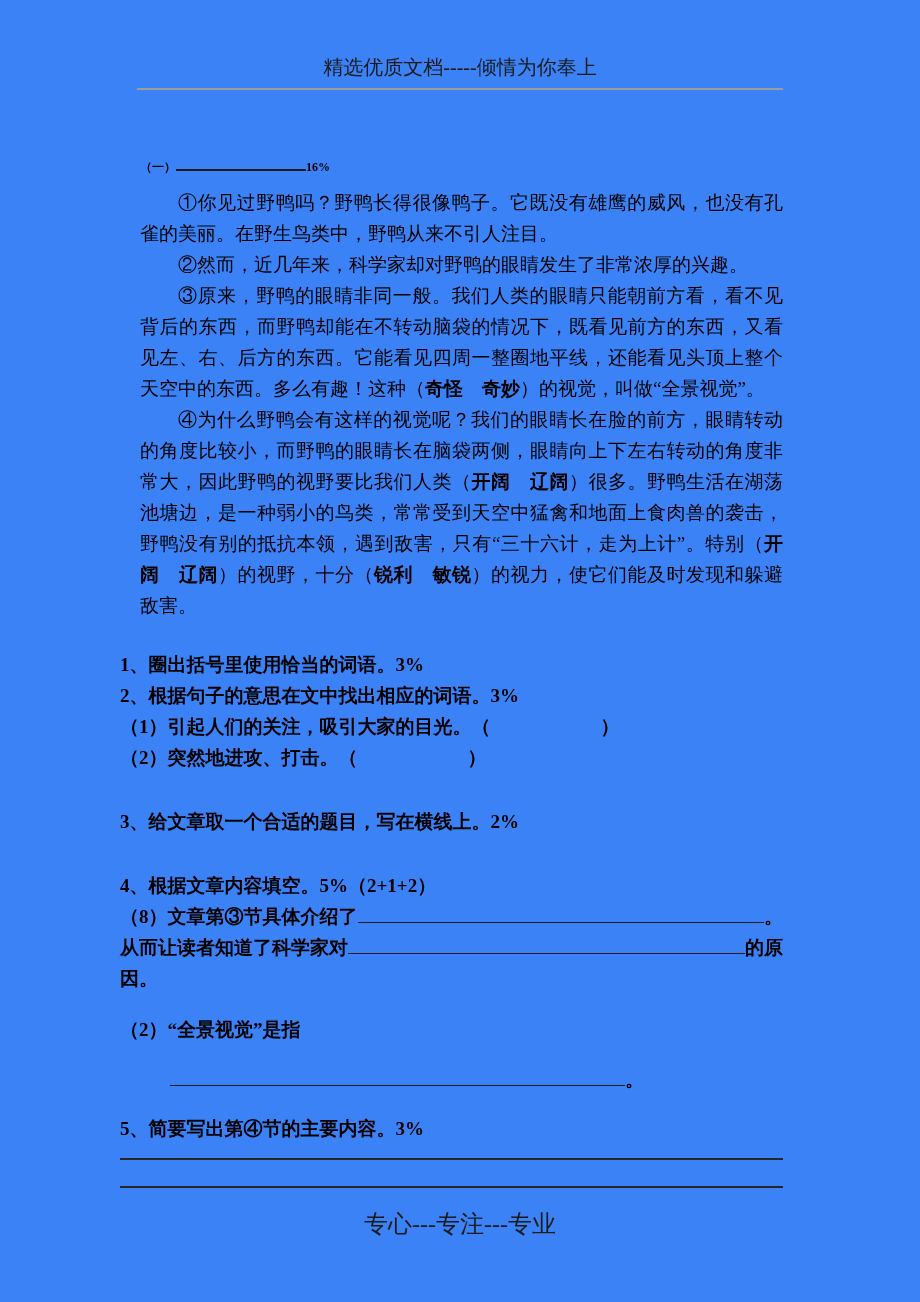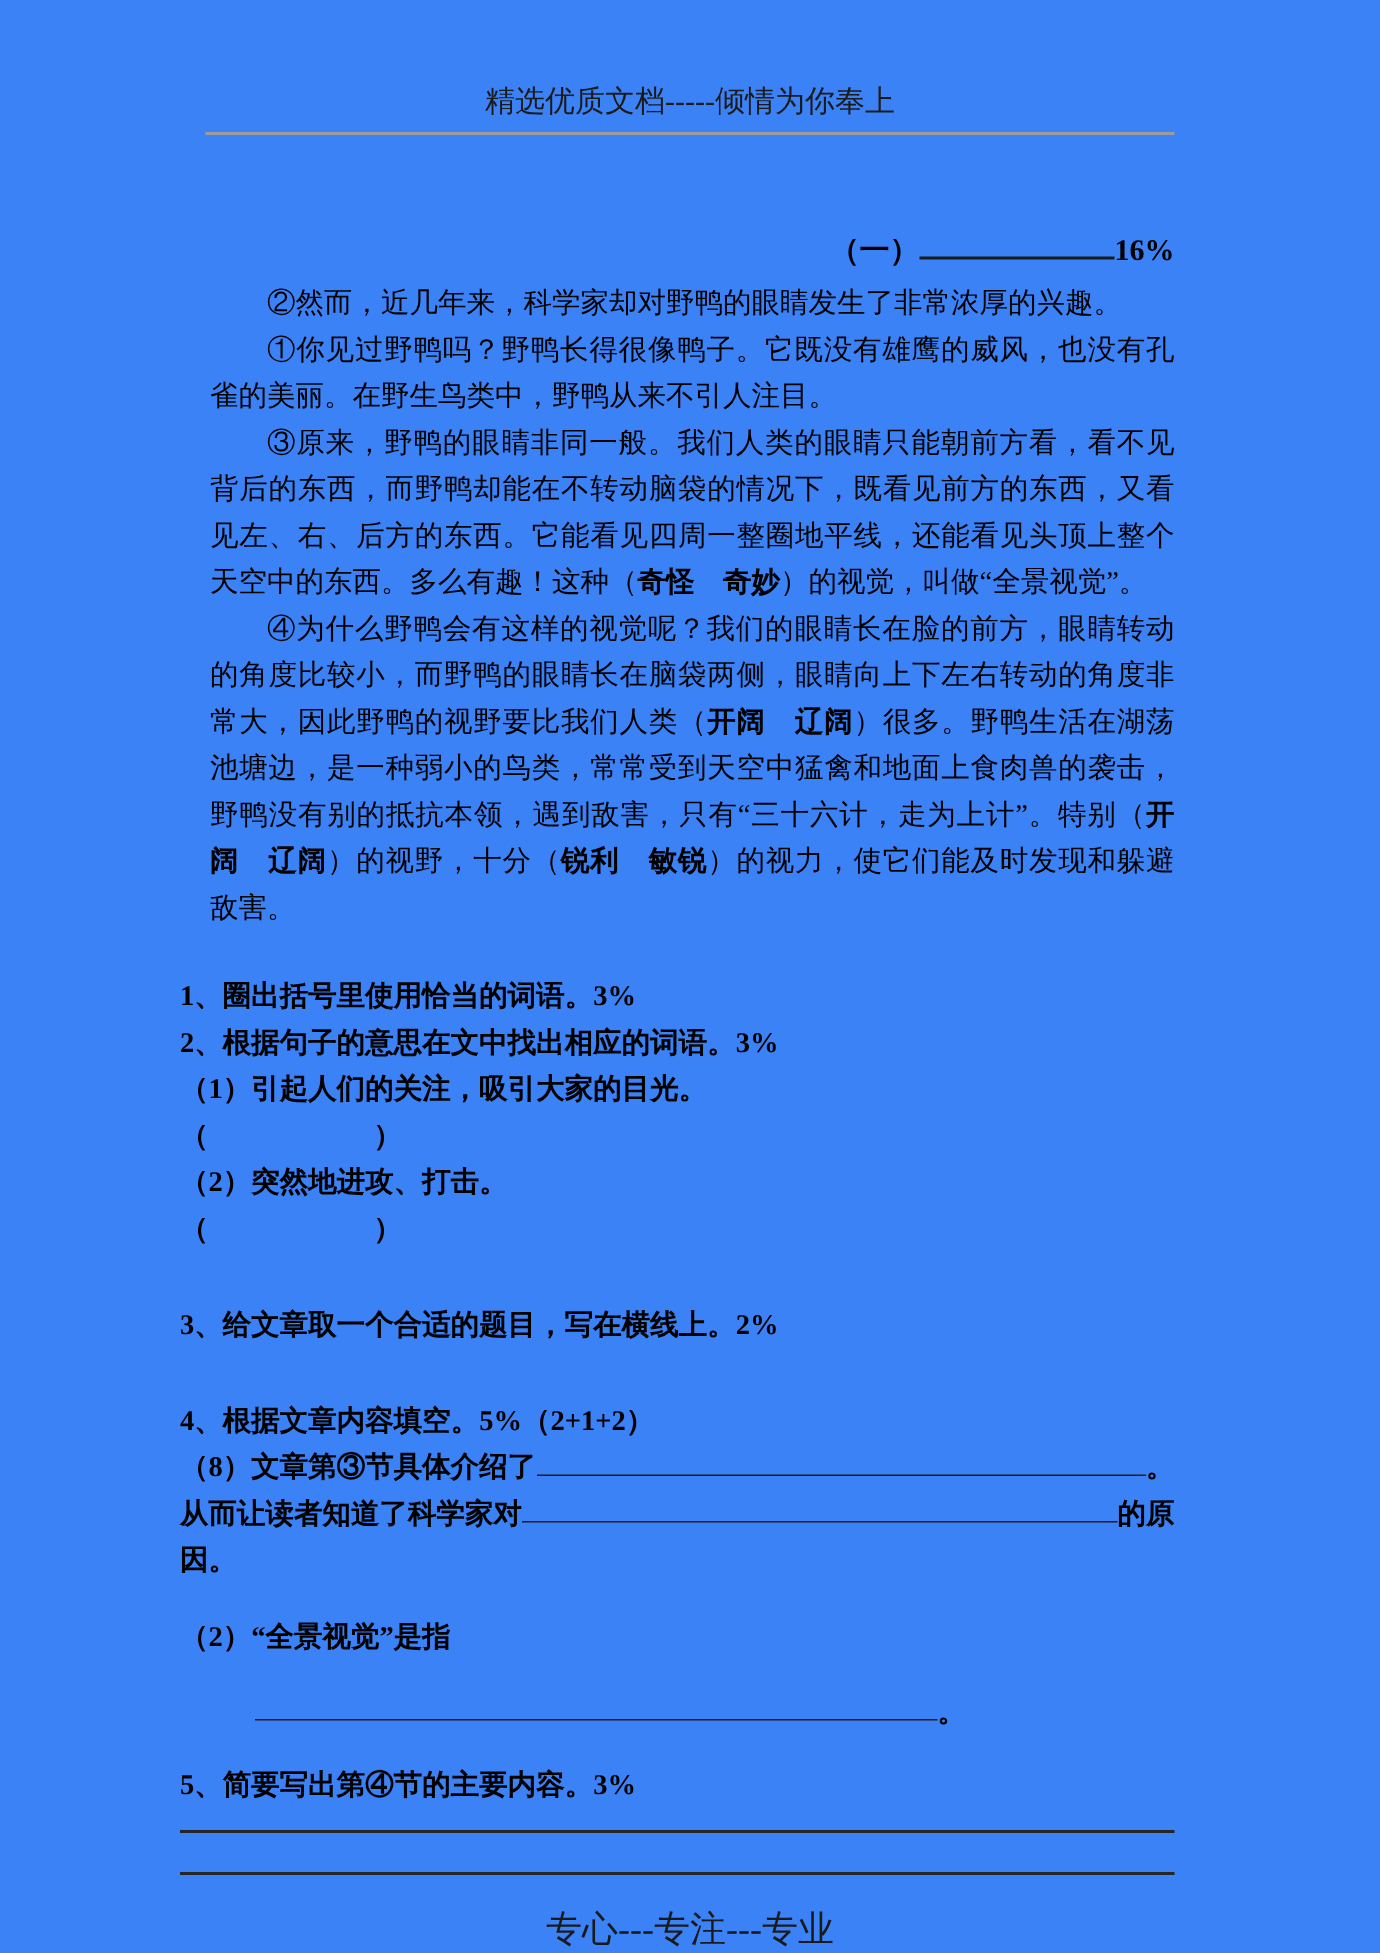--- a/index.html
+++ b/index.html
@@ -12,32 +12,32 @@
     font-family:"Liberation Serif","DejaVu Serif",serif;
     overflow:hidden;
     box-sizing:border-box;
   }
   
   .doc-header { padding-top:54px; text-align:center; font-size:20px; color:#1a1a1a; }
   .header-rule { margin:7px 137px 0 137px; border:none; border-top:2px solid #9c9c9c; height:0; }
   
   .content { padding:0 137px 0 120px; font-size:19px; line-height:31px; }
   .article { margin-left:20px; }
-  .title-line { margin-top:62px; text-align:right; font-weight:bold; font-size:20px; }
+  .title-line { margin-top:62px; text-align:left; font-weight:bold; font-size:12px; }
   .title-line .blank { border-bottom-width:2px; }
   .paras { margin-top:4px; }
   .para { margin:0; text-indent:2em; text-align:justify; }
   .b { font-weight:bold; }
   
   .questions { margin-top:28px;font-weight:bold; }
   .q-line { margin:0; }
   .gap-lg { margin-top:33px; }
   .gap-md { margin-top:20px;flex-direction:column; }
   .gap-sm { margin-top:18px; }
-  .bracket-row { display:flex; align-items:baseline;flex-direction:column; }
+  .bracket-row { display:flex; align-items:baseline; }
   .bracket-space { display:inline-block; width:110px; }
   .fill-line { display:flex; align-items:baseline; }
   .fill-line .seg { flex:0 0 auto; white-space:nowrap; }
   .blank {
     display:inline-block; height:0.95em;
     border-bottom:1.5px solid #1a1a1a;
     vertical-align:baseline;
   }
   .blank.flex { flex:1 1 auto; }
   .spacer { display:inline-block; }
@@ -55,22 +55,22 @@
   <div class="doc-header">
     <div class="header-text">精选优质文档-----倾情为你奉上</div>
     <div class="header-rule"></div>
   </div>
 
   <div class="content">
 
     <div class="article">
       <div class="title-line"><span class="seg">（一）</span><span class="blank" style="width: 130px;"></span><span class="seg">16%</span></div>
       <div class="paras">
+          <p class="para"><span class="seg">①你见过野鸭吗？野鸭长得很像鸭子。它既没有雄鹰的威风，也没有孔雀的美丽。在野生鸟类中，野鸭从来不引人注目。</span></p>
           <p class="para"><span class="seg">②然而，近几年来，科学家却对野鸭的眼睛发生了非常浓厚的兴趣。</span></p>
-          <p class="para"><span class="seg">①你见过野鸭吗？野鸭长得很像鸭子。它既没有雄鹰的威风，也没有孔雀的美丽。在野生鸟类中，野鸭从来不引人注目。</span></p>
           <p class="para"><span class="seg">③原来，野鸭的眼睛非同一般。我们人类的眼睛只能朝前方看，看不见背后的东西，而野鸭却能在不转动脑袋的情况下，既看见前方的东西，又看见左、右、后方的东西。它能看见四周一整圈地平线，还能看见头顶上整个天空中的东西。多么有趣！这种（</span><span class="seg b">奇怪　奇妙</span><span class="seg">）的视觉，叫做“全景视觉”。</span></p>
           <p class="para"><span class="seg">④为什么野鸭会有这样的视觉呢？我们的眼睛长在脸的前方，眼睛转动的角度比较小，而野鸭的眼睛长在脑袋两侧，眼睛向上下左右转动的角度非常大，因此野鸭的视野要比我们人类（</span><span class="seg b">开阔　辽阔</span><span class="seg">）很多。野鸭生活在湖荡池塘边，是一种弱小的鸟类，常常受到天空中猛禽和地面上食肉兽的袭击，野鸭没有别的抵抗本领，遇到敌害，只有“三十六计，走为上计”。特别（</span><span class="seg b">开阔　辽阔</span><span class="seg">）的视野，十分（</span><span class="seg b">锐利　敏锐</span><span class="seg">）的视力，使它们能及时发现和躲避敌害。</span></p>
         </div>
     </div>
 
     <div class="questions">
       <div class="q-line">1、圈出括号里使用恰当的词语。3%</div>
       <div class="q-line">2、根据句子的意思在文中找出相应的词语。3%</div>
       <div>
           <div class="q-line bracket-row">

